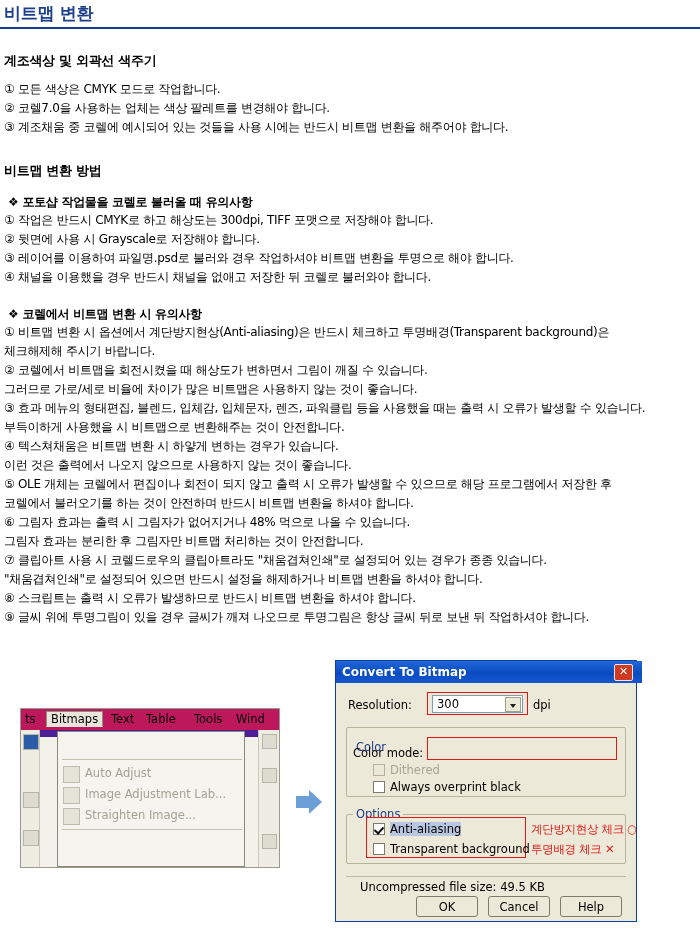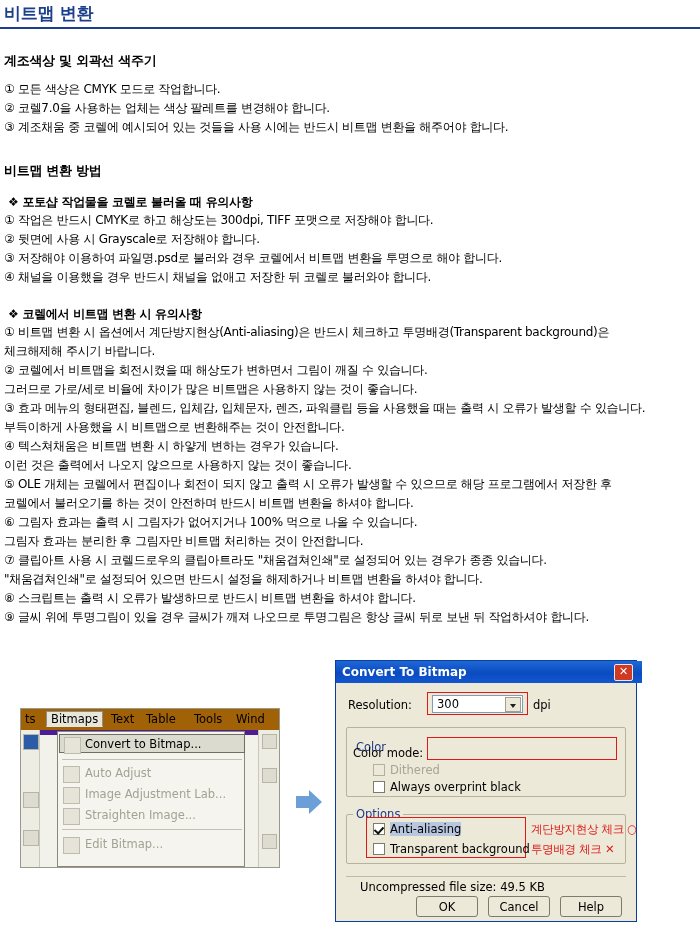--- a/index.html
+++ b/index.html
@@ -103,22 +103,22 @@
     background: #f2f1ea;
     border: 1px solid #9a9a8c;
     box-sizing: border-box;
     font-size: 11px;
     overflow: hidden;
   }
   .menu-bar {
     position: absolute;
     left: 0; top: 0;
     width: 260px; height: 21px;
-    background: #a16207;
-    border-bottom: 5px solid #4c1d95;
+    background: #be185d;
+    border-bottom: 7px solid #4c1d95;
     text-decoration: underline;
   }
   .menu-bar .mi {
     position: absolute;
     top: 3px;
     font-size: 11.5px;
     color: #000;
   }
   .menu-bar .mi.active {
     background: #e8e6da;
@@ -348,37 +348,37 @@
 <div class="line" style="left:4px; top:100px;">② 코렐7.0을 사용하는 업체는 색상 팔레트를 변경해야 합니다.</div>
 <div class="line" style="left:4px; top:119px;">③ 계조채움 중 코렐에 예시되어 있는 것들을 사용 시에는 반드시 비트맵 변환을 해주어야 합니다.</div>
 
 <div class="sec-head" style="top:162px;">비트맵 변환 방법</div>
 
 <div class="sub-head" style="top:194px;">
   <span class="bullet">❖</span><span>포토샵 작업물을 코렐로 불러올 때 유의사항</span>
 </div>
 <div class="line" style="left:4px; top:212px;">① 작업은 반드시 CMYK로 하고 해상도는 300dpi, TIFF 포맷으로 저장해야 합니다.</div>
 <div class="line" style="left:4px; top:231px;">② 뒷면에 사용 시 Grayscale로 저장해야 합니다.</div>
-<div class="line" style="left:4px; top:250px;">③ 저장해야 이용하여 파일명.psd로 불러와 경우 코렐에서 비트맵 변환을 투명으로 해야 합니다.</div>
+<div class="line" style="left:4px; top:250px;">③ 레이어를 이용하여 파일명.psd로 불러와 경우 작업하셔야 비트맵 변환을 투명으로 해야 합니다.</div>
 <div class="line" style="left:4px; top:269px;">④ 채널을 이용했을 경우 반드시 채널을 없애고 저장한 뒤 코렐로 불러와야 합니다.</div>
 
 <div class="sub-head" style="top:306px;">
   <span class="bullet">❖</span><span>코렐에서 비트맵 변환 시 유의사항</span>
 </div>
 <div class="line" style="left:4px; top:324px;">① 비트맵 변환 시 옵션에서 계단방지현상(Anti-aliasing)은 반드시 체크하고 투명배경(Transparent background)은</div>
 <div class="line" style="left:4px; top:343px;">    체크해제해 주시기 바랍니다.</div>
 <div class="line" style="left:4px; top:362px;">② 코렐에서 비트맵을 회전시켰을 때 해상도가 변하면서 그림이 깨질 수 있습니다.</div>
 <div class="line" style="left:4px; top:381px;">    그러므로 가로/세로 비율에 차이가 많은 비트맵은 사용하지 않는 것이 좋습니다.</div>
 <div class="line" style="left:4px; top:400px;">③ 효과 메뉴의 형태편집, 블렌드, 입체감, 입체문자, 렌즈, 파워클립 등을 사용했을 때는 출력 시 오류가 발생할 수 있습니다.</div>
 <div class="line" style="left:4px; top:419px;">    부득이하게 사용했을 시 비트맵으로 변환해주는 것이 안전합니다.</div>
 <div class="line" style="left:4px; top:438px;">④ 텍스쳐채움은 비트맵 변환 시 하얗게 변하는 경우가 있습니다.</div>
 <div class="line" style="left:4px; top:457px;">    이런 것은 출력에서 나오지 않으므로 사용하지 않는 것이 좋습니다.</div>
 <div class="line" style="left:4px; top:476px;">⑤ OLE 개체는 코렐에서 편집이나 회전이 되지 않고 출력 시 오류가 발생할 수 있으므로 해당 프로그램에서 저장한 후</div>
 <div class="line" style="left:4px; top:495px;">    코렐에서 불러오기를 하는 것이 안전하며 반드시 비트맵 변환을 하셔야 합니다.</div>
-<div class="line" style="left:4px; top:514px;">⑥ 그림자 효과는 출력 시 그림자가 없어지거나 100% 먹으로 나올 수 있습니다.</div>
+<div class="line" style="left:4px; top:514px;">⑥ 그림자 효과는 출력 시 그림자가 없어지거나 48% 먹으로 나올 수 있습니다.</div>
 <div class="line" style="left:4px; top:533px;">    그림자 효과는 분리한 후 그림자만 비트맵 처리하는 것이 안전합니다.</div>
 <div class="line" style="left:4px; top:552px;">⑦ 클립아트 사용 시 코렐드로우의 클립아트라도 "채움겹쳐인쇄"로 설정되어 있는 경우가 종종 있습니다.</div>
 <div class="line" style="left:4px; top:571px;">    "채움겹쳐인쇄"로 설정되어 있으면 반드시 설정을 해제하거나 비트맵 변환을 하셔야 합니다.</div>
 <div class="line" style="left:4px; top:590px;">⑧ 스크립트는 출력 시 오류가 발생하므로 반드시 비트맵 변환을 하셔야 합니다.</div>
 <div class="line" style="left:4px; top:609px;">⑨ 글씨 위에 투명그림이 있을 경우 글씨가 깨져 나오므로 투명그림은 항상 글씨 뒤로 보낸 뒤 작업하셔야 합니다.</div>
 
 <div class="menu-shot">
 
   <div class="menu-bar">
     <span class="mi" style="left:4px;">ts</span>
@@ -395,42 +395,34 @@
     <div class="tc" style="top:100px;"></div>
   </div>
 
   <div class="right-col">
     <div class="rc" style="top:4px;"></div>
     <div class="rc" style="top:38px;"></div>
     <div class="rc" style="top:104px;"></div>
   </div>
 
   <div class="dropdown">
-    <div class="dd-item sel" style="top:2px;">
-      <span class="dd-icon"></span>
-      <span>Convert to Bitmap...</span>
-    </div>
     <div class="dd-sep" style="top:27px;"></div>
     <div class="dd-item dis" style="top:32px;">
       <span class="dd-icon"></span>
       <span>Auto Adjust</span>
     </div>
     <div class="dd-item dis" style="top:53px;">
       <span class="dd-icon"></span>
       <span>Image Adjustment Lab...</span>
     </div>
     <div class="dd-item dis" style="top:74px;">
       <span class="dd-icon"></span>
       <span>Straighten Image...</span>
     </div>
     <div class="dd-sep" style="top:97px;"></div>
-    <div class="dd-item dis" style="top:103px;">
-      <span class="dd-icon"></span>
-      <span>Edit Bitmap...</span>
-    </div>
   </div>
 </div>
 
 <div class="arrow">
   <div class="stem"></div>
   <div class="head"></div>
 </div>
 
 <div class="dialog">
 

